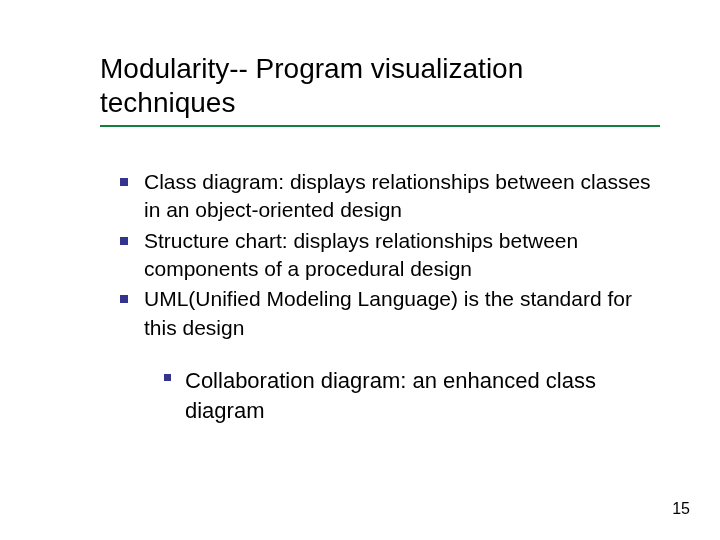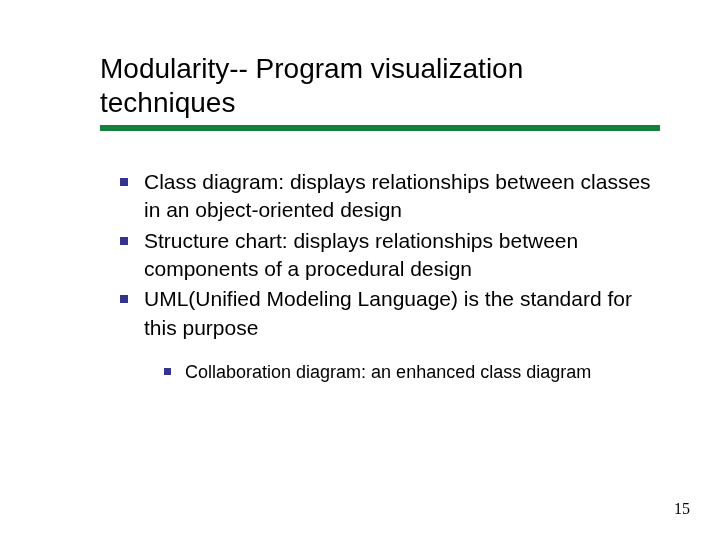--- a/index.html
+++ b/index.html
@@ -20,21 +20,21 @@
     box-sizing: border-box;
   }
   .title {
     position: absolute;
     left: 100px;
     top: 52px;
     width: 560px;
     font-size: 28px;
     line-height: 1.2;
     font-weight: 400;
-    border-bottom: 6px solid #15803d;
+    border-bottom: 2px solid #15803d;
     padding-bottom: 6px;
   }
   .body {
     position: absolute;
     left: 120px;
     top: 168px;
     width: 540px;
     font-size: 21px;
     line-height: 1.35;
   }
@@ -49,22 +49,22 @@
     height: 8px;
     background: #34348e;
     margin-top: 10px;
     margin-right: 16px;
   }
   .b1 .txt {
     flex: 1 1 auto;
   }
   .sub {
     margin-left: 44px;
-    margin-top: 18px;
-    font-size: 18px;
+    margin-top: 24px;
+    font-size: 22px;
     line-height: 1.35;
   }
   .b2 {
     display: flex;
     align-items: flex-start;
   }
   .b2 .sq {
     flex: 0 0 auto;
     width: 7px;
     height: 7px;
@@ -74,21 +74,21 @@
   }
   .b2 .txt {
     flex: 1 1 auto;
   }
   .pagenum {
     position: absolute;
     right: 30px;
     bottom: 22px;
     font-size: 16px;
     color: #000;
-    font-family: Liberation Serif, serif;
+    font-family: Liberation Sans, sans-serif;
   }
 </style>
 </head>
 <body>
 
 <div class="slide">
 
   <div class="title">Modularity-- Program visualization techniques</div>
 
   <div class="body">
@@ -98,21 +98,21 @@
       <span class="txt">Class diagram: displays relationships between classes in an object-oriented design</span>
     </div>
 
     <div class="b1">
       <span class="sq"></span>
       <span class="txt">Structure chart: displays relationships between components of a procedural design</span>
     </div>
 
     <div class="b1">
       <span class="sq"></span>
-      <span class="txt">UML(Unified Modeling Language) is the standard for this purpose</span>
+      <span class="txt">UML(Unified Modeling Language) is the standard for this design</span>
     </div>
 
     <div class="sub">
       <div class="b2">
         <span class="sq"></span>
         <span class="txt">Collaboration diagram: an enhanced class diagram</span>
       </div>
     </div>
 
   </div>

